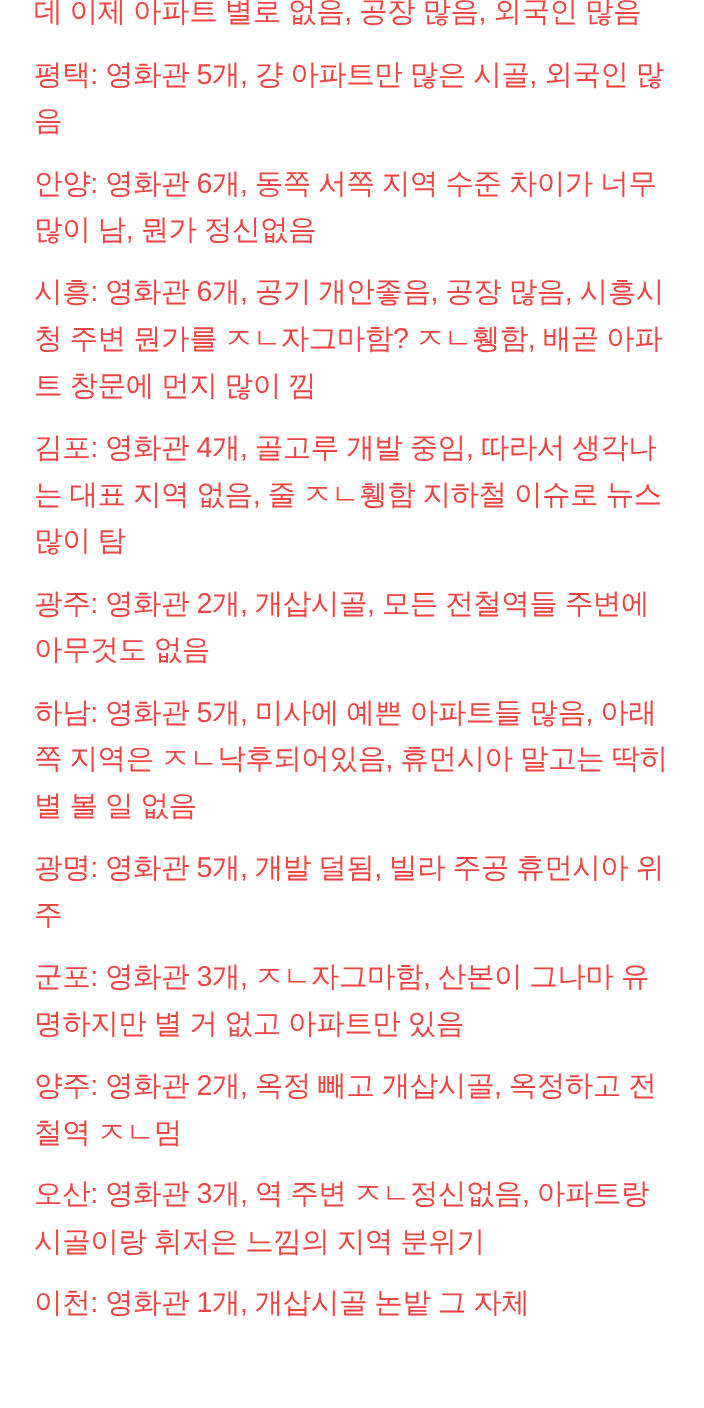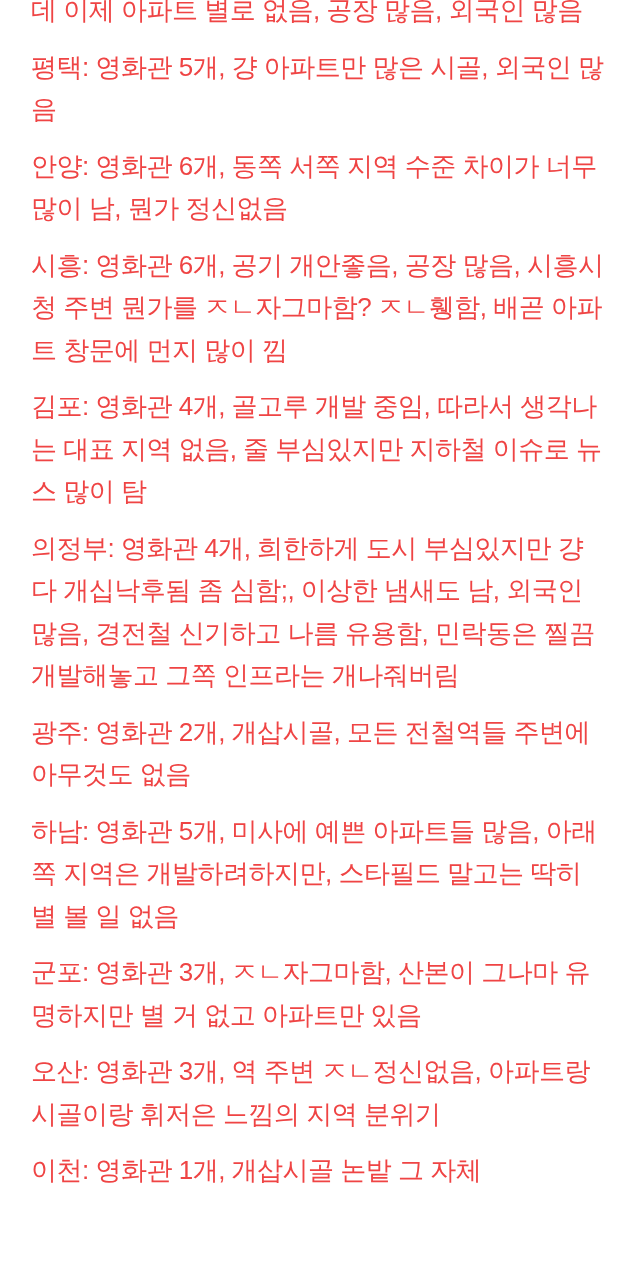--- a/index.html
+++ b/index.html
@@ -39,21 +39,22 @@
 </style>
 </head>
 <body>
 
 <main class="post-body">
   <div class="post-lines" id="post-lines">
       <p class="post-line">데 이제 아파트 별로 없음, 공장 많음, 외국인 많음</p>
       <p class="post-line">평택: 영화관 5개, 걍 아파트만 많은 시골, 외국인 많음</p>
       <p class="post-line">안양: 영화관 6개, 동쪽 서쪽 지역 수준 차이가 너무 많이 남, 뭔가 정신없음</p>
       <p class="post-line">시흥: 영화관 6개, 공기 개안좋음, 공장 많음, 시흥시청 주변 뭔가를 ㅈㄴ자그마함? ㅈㄴ휑함, 배곧 아파트 창문에 먼지 많이 낌</p>
-      <p class="post-line">김포: 영화관 4개, 골고루 개발 중임, 따라서 생각나는 대표 지역 없음, 줄 부심있지만 지하철 이슈로 뉴스 많이 탐</p>
-      <p class="post-line">의정부: 영화관 4개, 희한하게 도시 부심있지만 걍 다 개십낙후됨 좀 심함;, 이상한 냄새도 남, 외국인 많음, 경전철 신기하고 나름 유용함, 민락동은 찔끔 개발해놓고 그쪽 인프라는 개나줘버림</p>
+      <p class="post-line">김포: 영화관 4개, 골고루 개발 중임, 따라서 생각나는 대표 지역 없음, 줄 ㅈㄴ휑함 지하철 이슈로 뉴스 많이 탐</p>
       <p class="post-line">광주: 영화관 2개, 개삽시골, 모든 전철역들 주변에 아무것도 없음</p>
-      <p class="post-line">하남: 영화관 5개, 미사에 예쁜 아파트들 많음, 아래 쪽 지역은 개발하려하지만, 스타필드 말고는 딱히 별 볼 일 없음</p>
+      <p class="post-line">하남: 영화관 5개, 미사에 예쁜 아파트들 많음, 아래 쪽 지역은 ㅈㄴ낙후되어있음, 휴먼시아 말고는 딱히 별 볼 일 없음</p>
+      <p class="post-line">광명: 영화관 5개, 개발 덜됨, 빌라 주공 휴먼시아 위주</p>
       <p class="post-line">군포: 영화관 3개, ㅈㄴ자그마함, 산본이 그나마 유명하지만 별 거 없고 아파트만 있음</p>
+      <p class="post-line">양주: 영화관 2개, 옥정 빼고 개삽시골, 옥정하고 전철역 ㅈㄴ멈</p>
       <p class="post-line">오산: 영화관 3개, 역 주변 ㅈㄴ정신없음, 아파트랑 시골이랑 휘저은 느낌의 지역 분위기</p>
       <p class="post-line">이천: 영화관 1개, 개삽시골 논밭 그 자체</p>
     </div>
 </main>
 
 </body></html>

